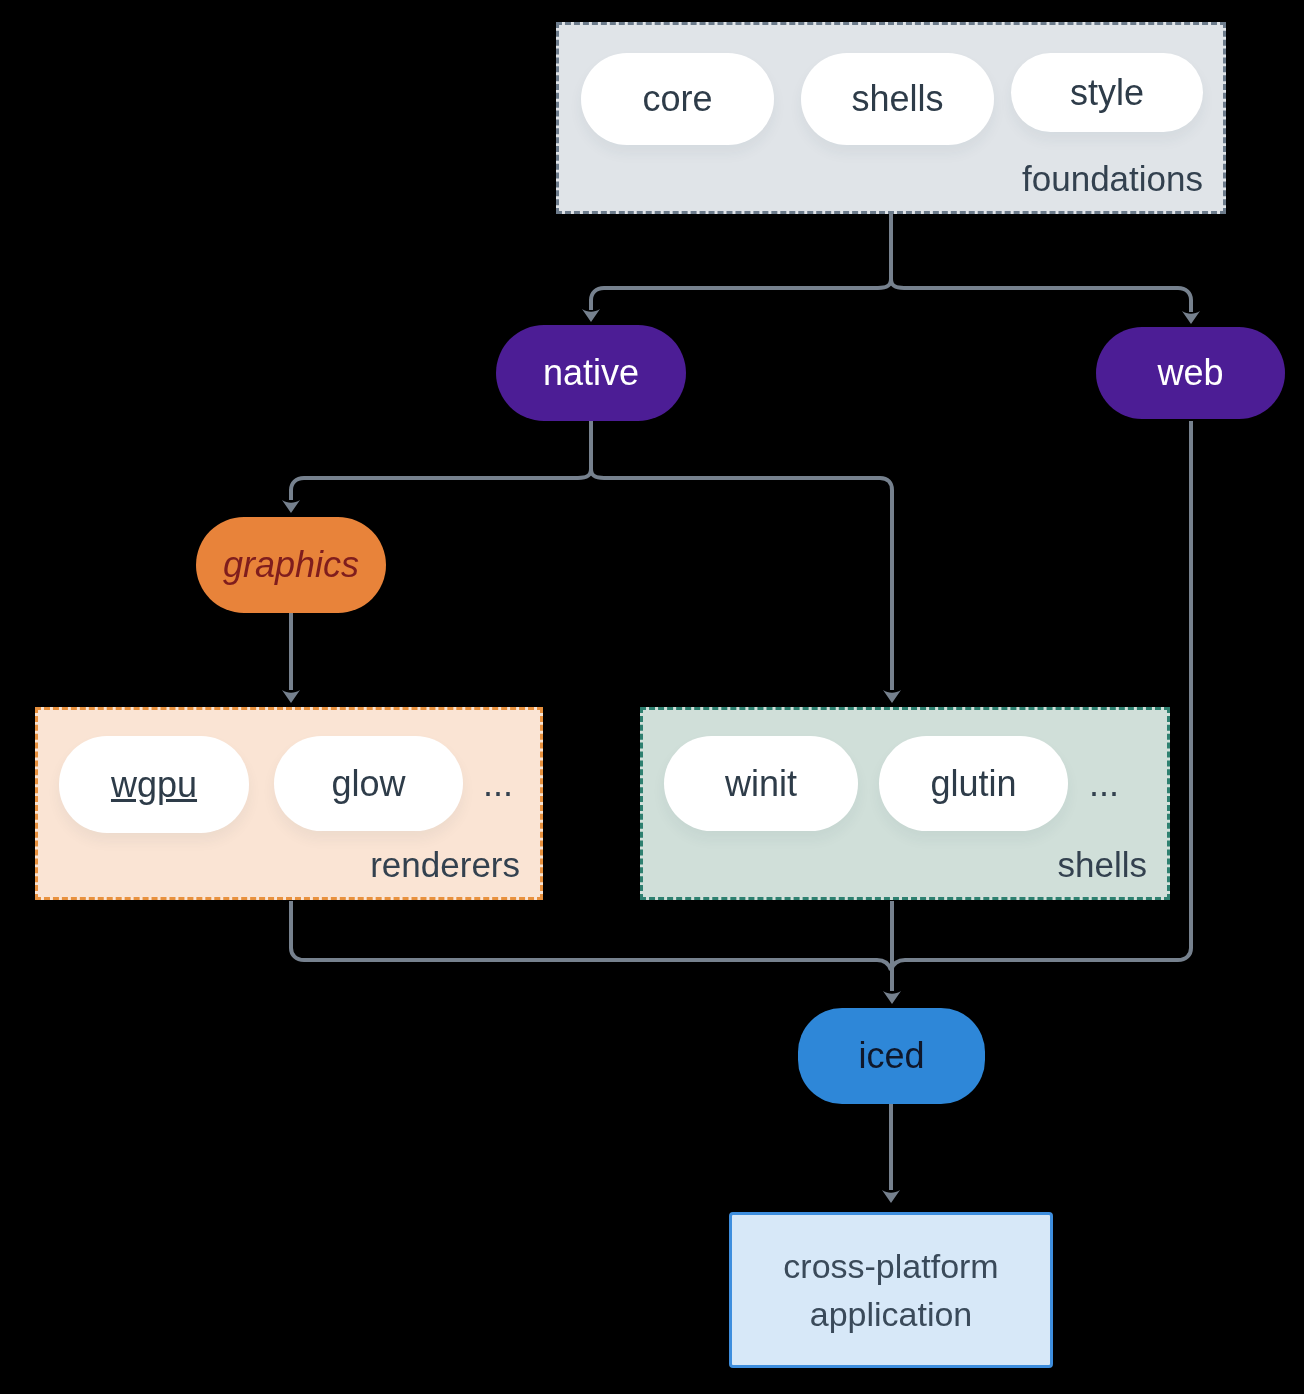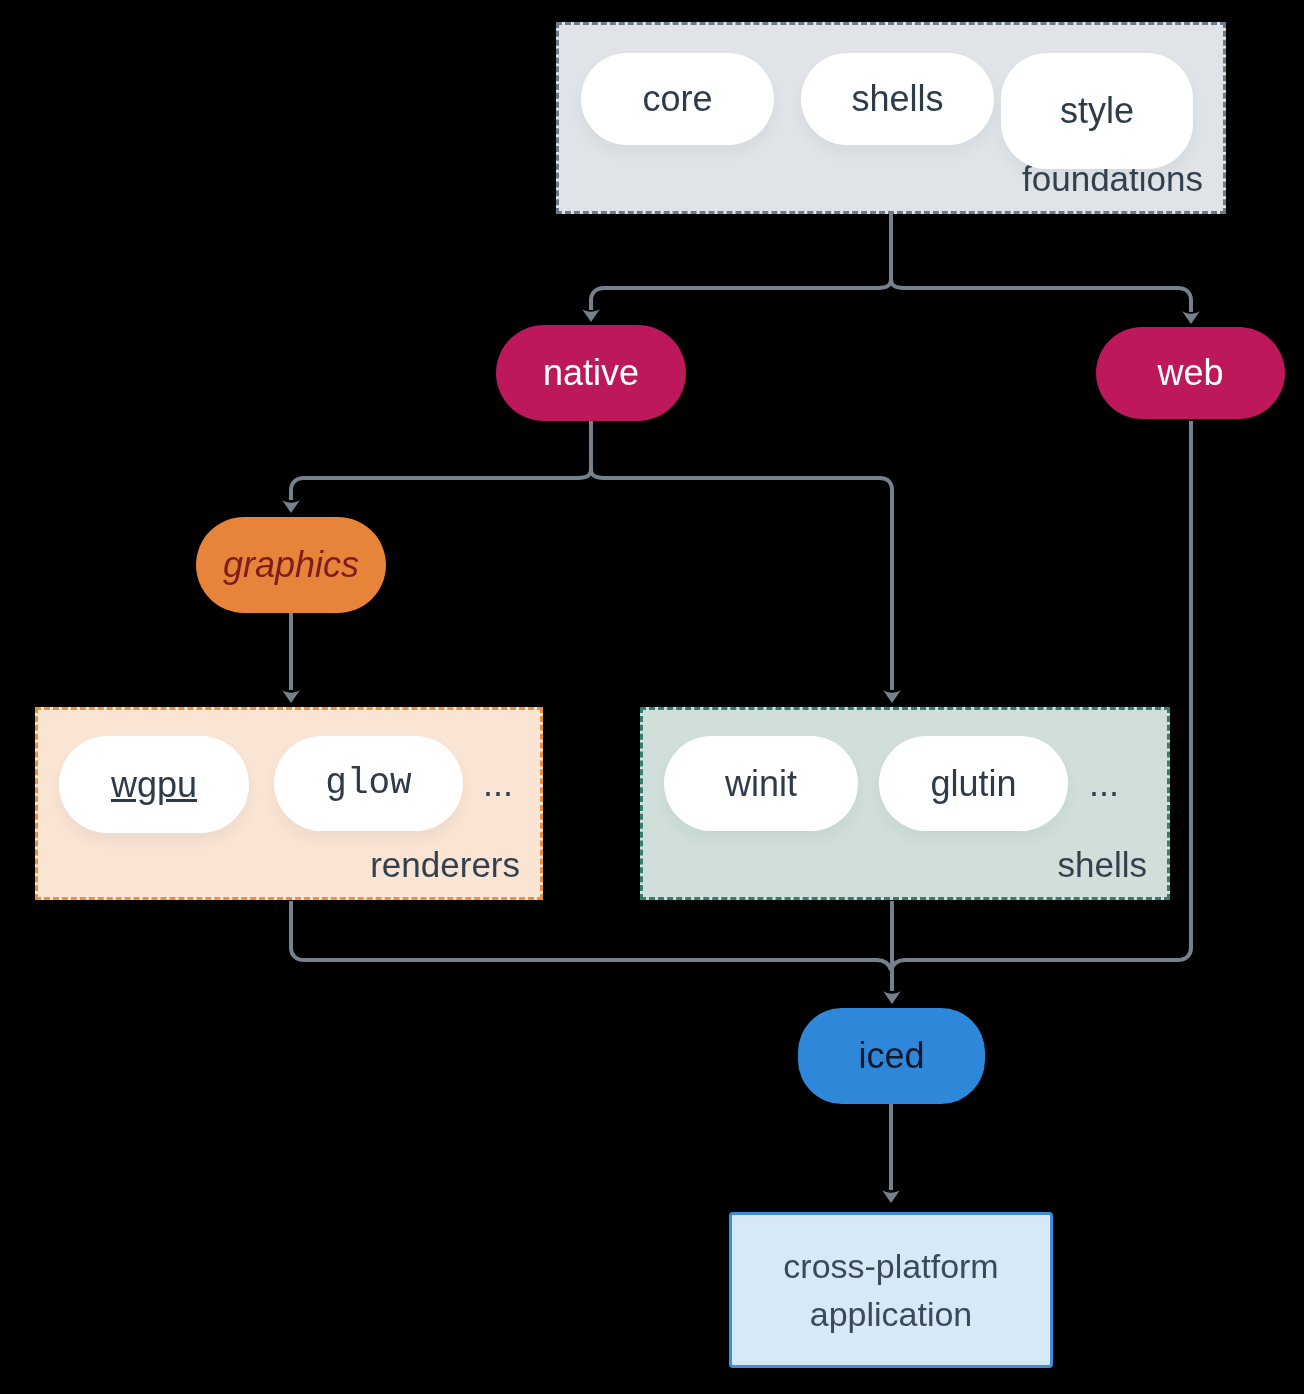--- a/index.html
+++ b/index.html
@@ -70,44 +70,44 @@
     justify-content: center;
     font-size: 36px;
     border-radius: 48px;
     box-sizing: border-box;
   }
   .pill.white {
     background: #FFFFFF;
     color: #2E3C49;
     box-shadow: 0 8px 14px rgba(40, 60, 80, 0.06);
   }
-  .pill.purple { background: #be185d; color: #FFFFFF; }
+  .pill.purple { background: #4c1d95; color: #FFFFFF; }
   .pill.orange { background: #E8833A; color: #7f1d1d; font-style: italic; }
   .pill.blue   { background: #2E87D8; color: #0f172a; border-radius: 44px; }
   .ellipsis {
     position: absolute;
     top: 26px;
     height: 95px;
     width: 44px;
     display: flex;
     align-items: center;
     justify-content: center;
     font-size: 36px;
     color: #33414F;
     z-index: 3;
   }
   
   .node-core    { left: 22px;  top: 28px; width: 193px; height: 92px; border-radius: 46px; }
   .node-futures { left: 242px; top: 28px; width: 193px; height: 92px; border-radius: 46px; }
-  .node-style   { left: 442px; top: 28px; width: 192px; height: 116px; border-radius: 46px; }
+  .node-style   { left: 452px; top: 28px; width: 192px; height: 79px; border-radius: 46px; }
   .node-native   { left: 488px;  top: 325px;  width: 190px; height: 96px; }
   .node-web      { left: 1088px; top: 327px;  width: 189px; height: 92px; }
   .node-graphics { left: 188px;  top: 517px;  width: 190px; height: 96px; }
   .node-wgpu   { left: 21px;  top: 26px; width: 190px; height: 97px; text-decoration: underline; }
-  .node-glow   { left: 236px; top: 26px; width: 189px; height: 95px; font-family: Liberation Mono, monospace; }
+  .node-glow   { left: 236px; top: 26px; width: 189px; height: 95px; }
   .node-winit  { left: 21px;  top: 26px; width: 194px; height: 95px; }
   .node-glutin { left: 236px; top: 26px; width: 189px; height: 95px; }
   .node-iced { left: 790px; top: 1008px; width: 187px; height: 96px; }
   .node-application {
     position: absolute;
     z-index: 3;
     left: 721px; top: 1212px;
     width: 324px; height: 156px;
     box-sizing: border-box;
     background: #D7E8F8;

